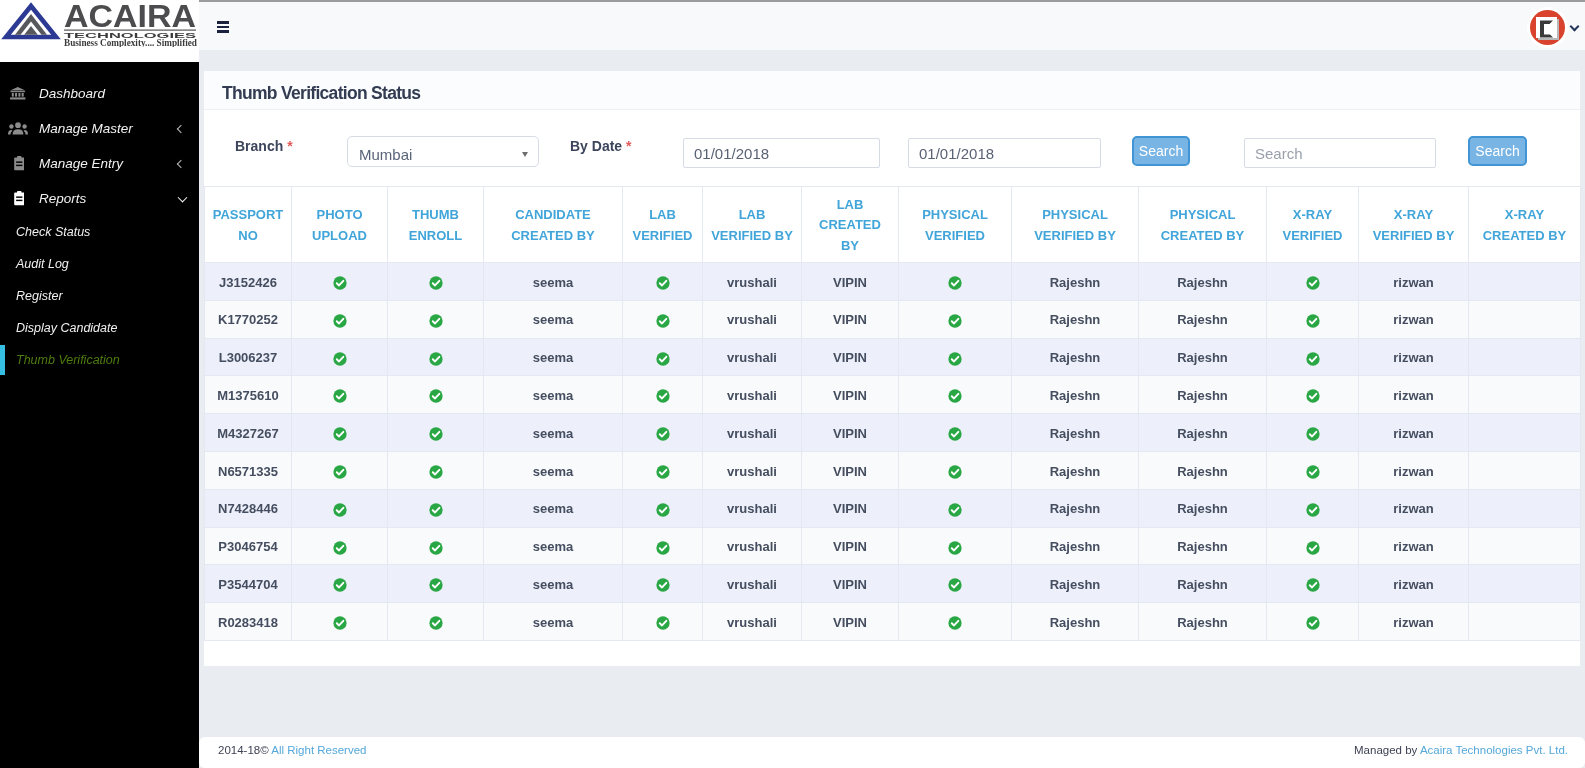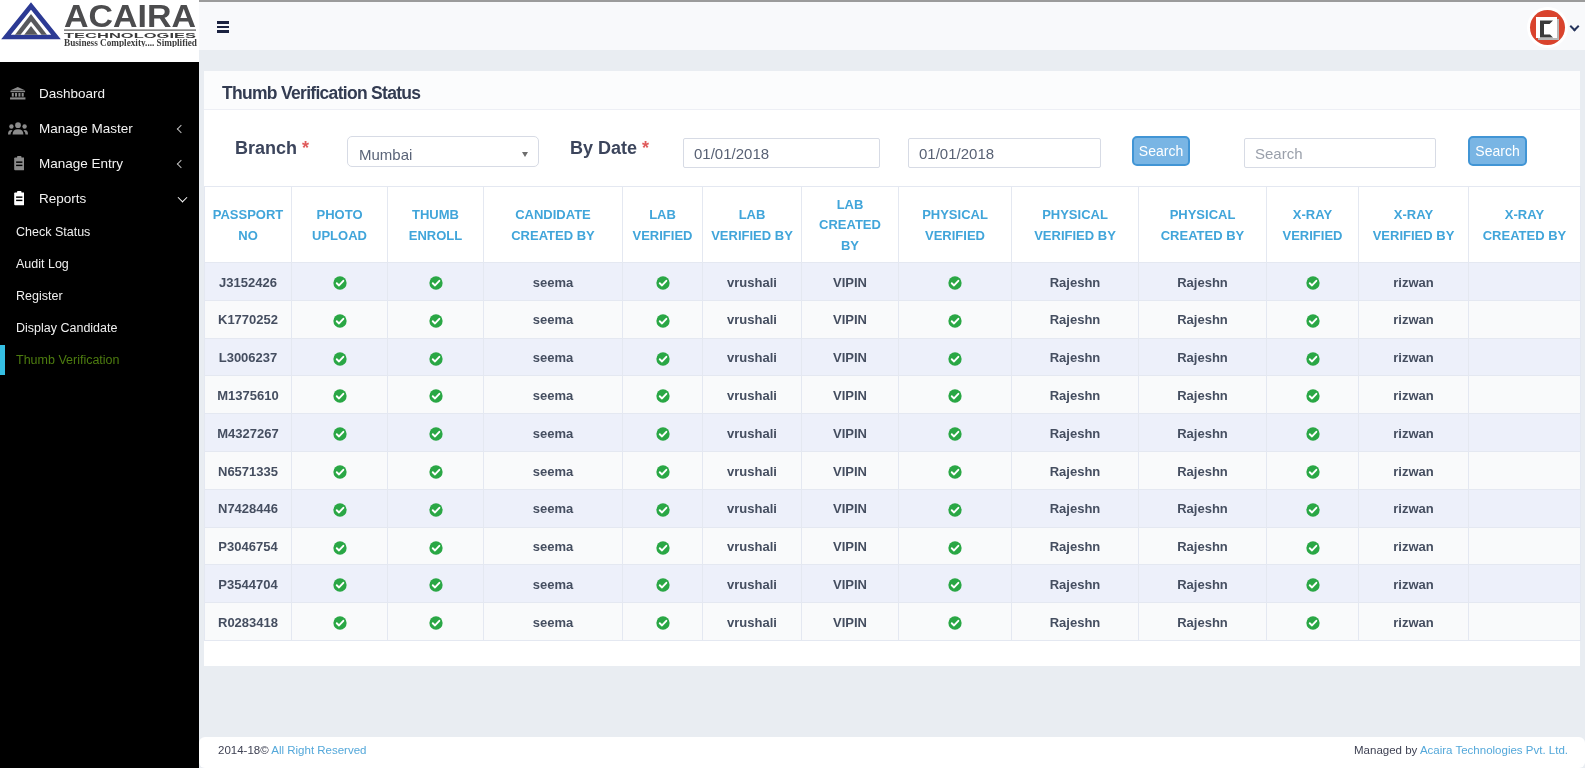--- a/index.html
+++ b/index.html
@@ -2,21 +2,21 @@
 <html><head>
 <meta charset="utf-8">
 <style>
 * { margin:0; padding:0; box-sizing:border-box; }
 html,body { width:1585px; height:768px; overflow:hidden; font-family:"Liberation Sans", sans-serif; }
 body { background:#e9edf2; }
 
 
 .sidebar { position:absolute; left:0; top:0; width:199px; height:768px; background:#000; z-index:5; }
 .logo { width:199px; height:62px; background:#fff; position:relative; }
-.menu { list-style:none; padding-top:14px; }
+.menu { list-style:none; padding-top:14px;font-style:italic; }
 .menu li.item { height:35px; display:flex; align-items:center; position:relative; color:#f2f2f2; font-size:13.5px; }
 .menu li.item .mi { flex:none; }
 .menu li.sub { height:32px; display:flex; align-items:center; padding-left:16px; color:#f0f0f0; font-size:12.5px; position:relative; }
 .menu li.sub.active { color:#4d7c0f; }
 .menu li.sub.active:before { content:""; position:absolute; left:0; top:1px; width:5px; height:30px; background:#35bfe3; }
 .chev-l { position:absolute; right:15px; top:50%; width:6px; height:6px; border-left:1.6px solid #bdbdbd; border-bottom:1.6px solid #bdbdbd; transform:translateY(-50%) rotate(45deg); }
 .chev-d { position:absolute; right:13px; top:50%; width:7px; height:7px; border-left:1.8px solid #fff; border-bottom:1.8px solid #fff; transform:translateY(-70%) rotate(-45deg); }
 
 
 .topbar { position:absolute; left:199px; top:0; width:1386px; height:50px; background:#f8f9fb; border-top:2px solid #9b9b9b; }
@@ -25,21 +25,21 @@
 .avatar { position:absolute; right:20px; top:8px; width:35px; height:35px; border-radius:50%; background:#d9432d; box-shadow:0 0 0 3px #fff; }
 .avatar svg { position:absolute; left:6px; top:6.5px; }
 .topchev { position:absolute; right:7px; top:21px; width:7px; height:7px; border-left:2px solid #26355c; border-bottom:2px solid #26355c; transform:rotate(-45deg); }
 
 
 .content { position:absolute; left:199px; top:50px; width:1386px; height:687px; background:#e9edf2; }
 .card { position:absolute; left:5px; top:21px; width:1376px; height:595px; background:#fff; }
 .card-header { height:39px; background:#fbfcfd; border-bottom:1px solid #edeff5; display:flex; align-items:center; padding-left:18px; }
 .card-header h1 { font-size:17.5px; font-weight:bold; color:#333c52; letter-spacing:-0.7px; position:relative; top:3px; }
 .form-row { position:relative; height:76px; }
-.lbl { position:absolute; font-size:18px; font-weight:bold; color:#3c455c; top:27.5px; }
+.lbl { position:absolute; font-size:14px; font-weight:bold; color:#3c455c; top:27.5px; }
 .star { color:#e05c5c; }
 .sel { position:absolute; left:143px; top:26px; width:192px; height:31px; border:1px solid #d7dbe5; border-radius:5px; background:#fff; font-size:15px; color:#5a6478; display:flex; align-items:center; padding-left:11px; padding-top:5px; }
 .sel .car { position:absolute; right:10px; top:15px; width:0; height:0; border-left:3.5px solid transparent; border-right:3.5px solid transparent; border-top:5px solid #6e6e6e; }
 .inp { position:absolute; top:28px; height:30px; border:1px solid #d7dbe5; border-radius:2px; background:#fff; font-size:15px; color:#596275; display:flex; align-items:center; padding-left:10px; }
 .btn { position:absolute; top:26.3px; height:29.5px; background:#79b5e4; border:2px solid #4195d5; border-radius:5px; color:#fff; font-size:14px; display:flex; align-items:center; justify-content:center; }
 .ph { color:#9aa0ab; }
 
 
 table { border-collapse:collapse; table-layout:fixed; width:1376px; }
 th { border:1px solid #e4e8f1; color:#41a5da; font-size:13px; font-weight:bold; text-align:center; vertical-align:middle; line-height:20.5px; height:76px; background:#fff; padding-top:2px; }

